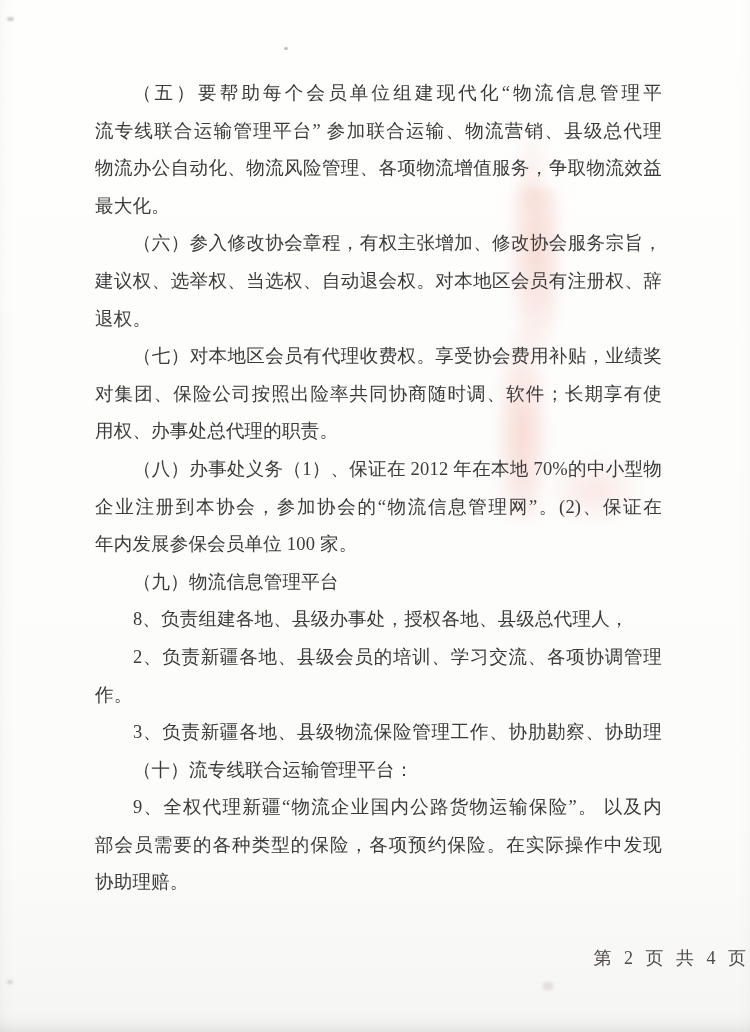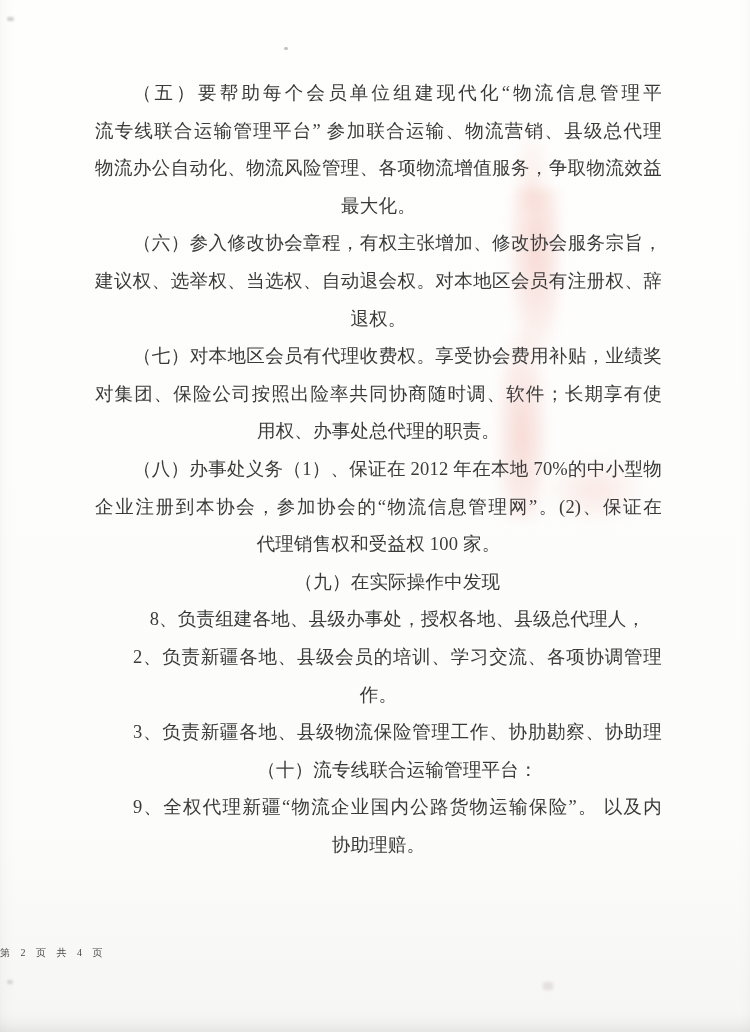--- a/index.html
+++ b/index.html
@@ -59,43 +59,43 @@
     position: absolute;
     left: 95px;
     top: 75px;
     width: 567px;
   }
   .line {
     height: 37.6px;
     line-height: 37.6px;
     font-size: 18.5px;
     color: #3a3a3a;
-    text-align: center;
+    text-align: left;
     overflow: hidden;
     white-space: nowrap;
     letter-spacing: 0.2px;
   }
   .line.full {
     white-space: normal;
     text-align: justify;
     text-align-last: justify;
     text-justify: inter-ideograph;
   }
   .line.indent {
     text-indent: 2.05em;
   }
 
   .footer {
     position: absolute;
     left: 0;
     right: 0;
     top: 946px;
     height: 22px;
-    text-align: left;
-    font-size: 10px;
+    text-align: right;
+    font-size: 18px;
     letter-spacing: 4px;
     color: #4f4a4a;
   }
 </style>
 </head>
 <body>
 
 <div class="page">
 
   <div class="stain stain-4"></div>
@@ -114,26 +114,27 @@
       <div class="line full">物流办公自动化、物流风险管理、各项物流增值服务，争取物流效益</div>
       <div class="line">最大化。</div>
       <div class="line indent full">（六）参入修改协会章程，有权主张增加、修改协会服务宗旨，有</div>
       <div class="line full">建议权、选举权、当选权、自动退会权。对本地区会员有注册权、辞</div>
       <div class="line">退权。</div>
       <div class="line indent full">（七）对本地区会员有代理收费权。享受协会费用补贴，业绩奖励。</div>
       <div class="line full">对集团、保险公司按照出险率共同协商随时调、软件；长期享有使</div>
       <div class="line">用权、办事处总代理的职责。</div>
       <div class="line indent full">（八）办事处义务（1）、保证在 2012 年在本地 70%的中小型物流</div>
       <div class="line full">企业注册到本协会，参加协会的“物流信息管理网”。(2)、保证在 2012</div>
-      <div class="line">代理销售权和受益权 100 家。</div>
-      <div class="line indent">（九）在实际操作中发现</div>
+      <div class="line">年内发展参保会员单位 100 家。</div>
+      <div class="line indent">（九）物流信息管理平台</div>
       <div class="line indent">8、负责组建各地、县级办事处，授权各地、县级总代理人，</div>
       <div class="line indent full">2、负责新疆各地、县级会员的培训、学习交流、各项协调管理工</div>
       <div class="line">作。</div>
       <div class="line indent full">3、负责新疆各地、县级物流保险管理工作、协肋勘察、协助理赔。</div>
       <div class="line indent">（十）流专线联合运输管理平台：</div>
       <div class="line indent full">9、全权代理新疆“物流企业国内公路货物运输保险”。 以及内</div>
+      <div class="line full">部会员需要的各种类型的保险，各项预约保险。在实际操作中发现</div>
       <div class="line">协助理赔。</div>
     </div>
 
   <div class="footer">第 2 页 共 4 页</div>
 
 </div>
 
 </body></html>

